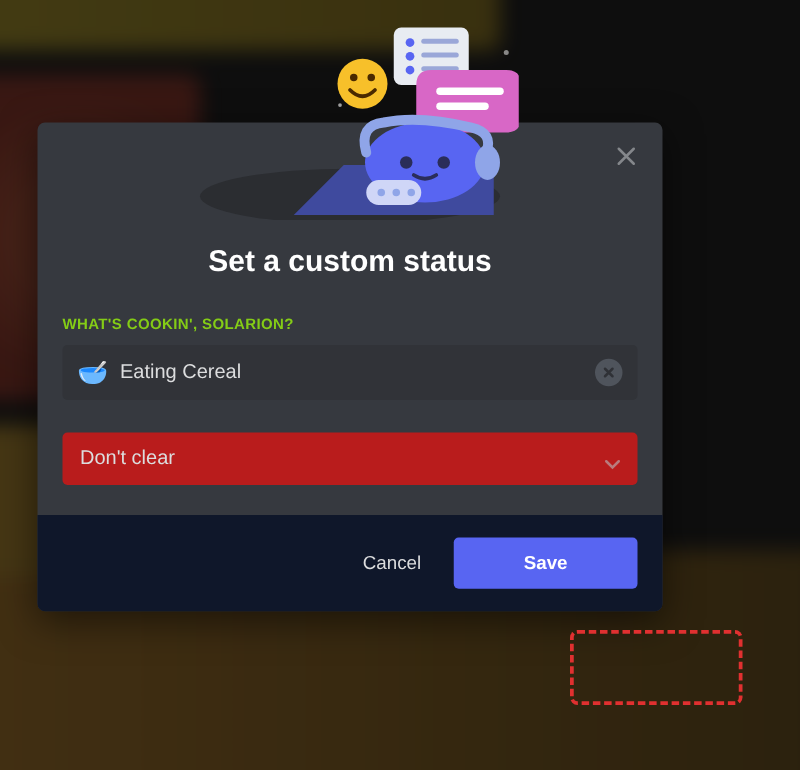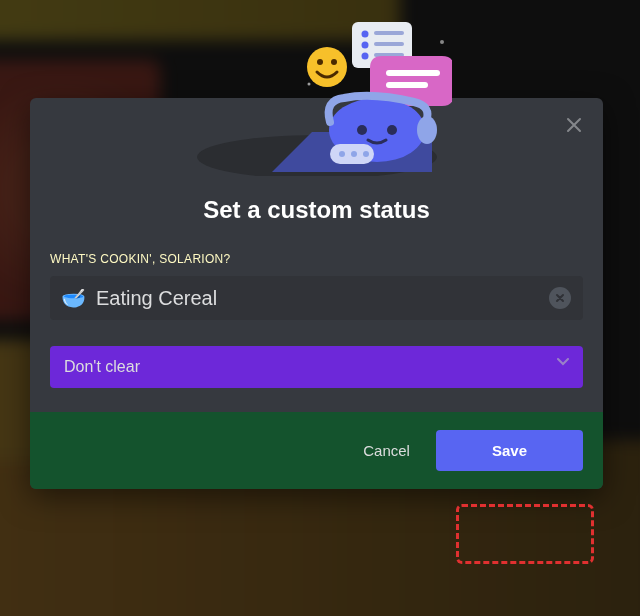--- a/index.html
+++ b/index.html
@@ -31,21 +31,21 @@
     .bg-y4 { top: 340px; left: -40px; width: 120px; height: 120px; background: #d0a030; border-radius: 10px; }
     .overlay {
       position: absolute;
       inset: 0;
       background: rgba(0,0,0,0.45);
     }
     .modal {
       position: absolute;
       top: 98px;
       left: 30px;
-      width: 573px;
+      width: 500px;
       background: #36393f;
       border-radius: 6px;
       box-shadow: 0 8px 30px rgba(0,0,0,0.5);
     }
     .modal-header {
       position: relative;
       padding-top: 82px;
     }
     .header-art {
       position: absolute;
@@ -73,23 +73,23 @@
       color: #fff;
       font-size: 24px;
       font-weight: 600;
       text-align: center;
       padding: 16px 0 20px;
     }
     .modal-body {
       padding: 8px 20px 20px;
     }
     .field-label {
-      color: #fef9c3;
+      color: #84cc16;
       font-size: 12px;
-      font-weight: 400;
+      font-weight: 700;
       letter-spacing: 0.3px;
       text-transform: uppercase;
       margin-bottom: 10px;
     }
     .status-input-wrap {
       background: #313338;
       border-radius: 4px;
       display: flex;
       align-items: center;
       padding: 10px 12px;
@@ -104,55 +104,55 @@
       font-size: 20px;
       margin-right: 10px;
       cursor: pointer;
       flex-shrink: 0;
     }
     .status-input {
       flex: 1;
       background: transparent;
       border: none;
       color: #dcddde;
-      font-size: 20px;
+      font-size: 16px;
       outline: none;
     }
     .clear-input {
       width: 22px;
       height: 22px;
       border-radius: 50%;
       background: #4f545c;
       display: flex;
       align-items: center;
       justify-content: center;
       cursor: pointer;
       flex-shrink: 0;
       color: #2f3136;
     }
     .select-wrap {
-      background: #6d28d9;
+      background: #b91c1c;
       border-radius: 4px;
       display: flex;
-      align-items: flex-start;
+      align-items: flex-end;
       justify-content: space-between;
       padding: 12px 14px;
       cursor: pointer;
       margin-bottom: 4px;
     }
     .select-text {
       color: #dcddde;
       font-size: 16px;
     }
     .select-chevron {
       color: #b9bbbe;
       opacity: 0.6;
     }
     .modal-footer {
-      background: #14532d;
+      background: #0f172a;
       padding: 18px 20px;
       display: flex;
       justify-content: flex-end;
       align-items: center;
       gap: 8px;
       border-radius: 0 0 6px 6px;
     }
     .btn-cancel {
       background: transparent;
       border: none;

